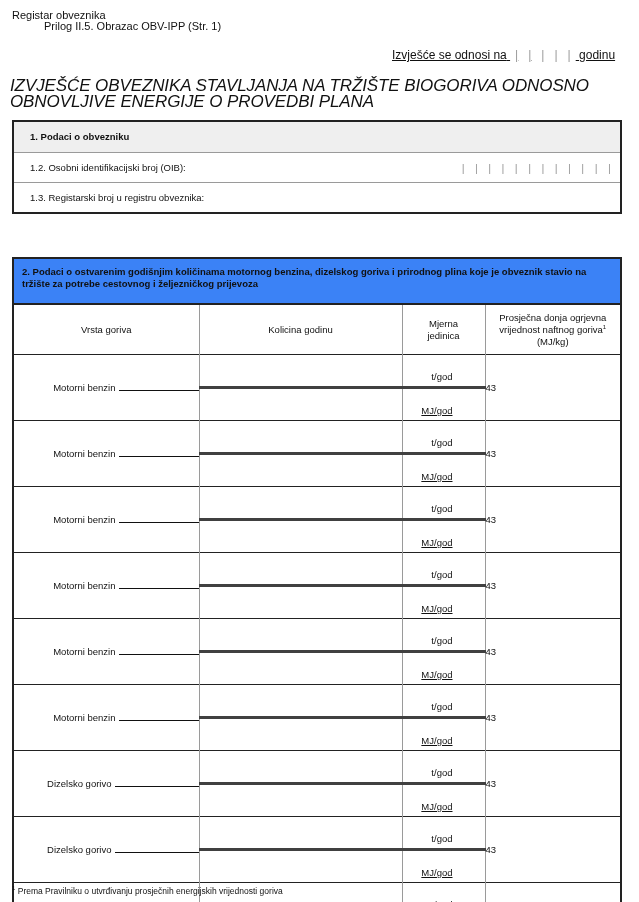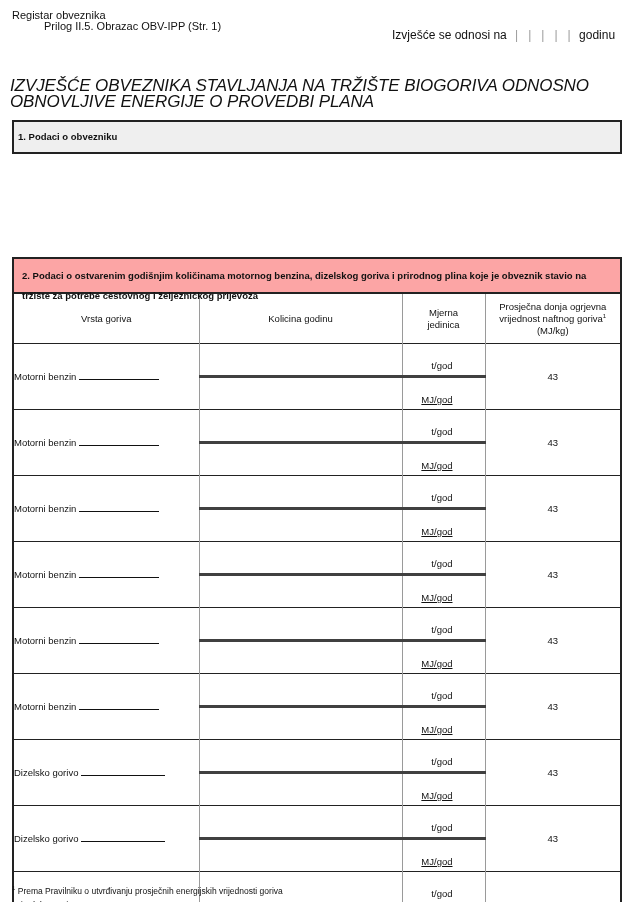--- a/index.html
+++ b/index.html
@@ -2,47 +2,47 @@
 <html><head>
 <meta charset="utf-8">
 <style>
   html, body { margin:0; padding:0; background:#ffffff; }
   body { width:639px; height:902px; position:relative; overflow:hidden;
          font-family:"Liberation Sans", sans-serif; color:#111; }
   .abs { position:absolute; }
   .small { font-size:11px; line-height:11px; }
   #hdr-reg { left:12px; top:10px; }
   #hdr-prilog { left:12px; top:21px;padding-left:32px; }
-  #year-line { left:392px; top:28px; font-size:12px; white-space:nowrap; }
+  #year-line { left:392px; top:48px; font-size:12px; white-space:nowrap;text-decoration:underline; }
   #year-line .tick { color:#9a9a9a; margin:0 5px; }
   #title { left:10px; top:78px; width:600px; font-size:17px; line-height:16px;
            letter-spacing:-0.1px;font-style:italic; }
 
   
   #sec1 { left:12px; top:120px; width:606px; border:2px solid #222; box-sizing:content-box; }
   #sec1 .row { height:30px; border-top:1px solid #9a9a9a; position:relative;
-               font-size:9.5px; line-height:30px; padding-left:4px; box-sizing:border-box; }
+               font-size:9.5px; line-height:30px; padding-left:16px; box-sizing:border-box; }
   #sec1 .row.head { background:#efefef; border-top:none; font-weight:bold; font-size:9.5px; height:30px; }
   #sec1 .row.first { border-top:2px solid #222; }
   #oib-boxes { position:absolute; right:4px; top:0; color:#9a9a9a; font-size:11px; letter-spacing:0; }
   #oib-boxes span { display:inline-block; width:13.3px; text-align:center; }
 
   
   #sec2 { left:12px; top:257px; width:606px; border:2px solid #222; }
-  #sec2-head { background:#fca5a5; font-weight:bold; font-size:9.5px; line-height:20px;
-               padding:7px 8px 2px 8px; height:24px; border-bottom:2px solid #222; }
+  #sec2-head { background:#3b82f6; font-weight:bold; font-size:9.5px; line-height:12px;
+               padding:7px 8px 13px 8px; height:24px; border-bottom:2px solid #222; }
   table { border-collapse:collapse; width:606px; table-layout:fixed; }
   td, th { padding:0; font-weight:normal; font-size:9.5px; }
   th { text-align:center; height:49px; line-height:12px; border-left:1px solid #9a9a9a; }
   th.c1 { border-left:none; }
   td { height:27px; }
-  td.fuel { border-right:1px solid #9a9a9a; text-align:left; }
+  td.fuel { border-right:1px solid #9a9a9a; padding-left:8px; text-align:right; }
   td.qty { border-right:1px solid #9a9a9a; }
   td.unit { border-right:1px solid #9a9a9a; text-align:right; padding-right:32px; vertical-align:bottom; padding-bottom:4px;margin-left:8px; }
-  td.val { text-align:center;margin-top:8px; }
+  td.val { text-align:left;margin-top:8px; }
   tr.grp-top td { border-top:1px solid #222; }
   tr.first-row td { border-top:1px solid #222; }
   tr.sub td.qty, tr.sub td.unit { border-top:3px solid #404040;text-decoration:underline; }
   .blank-line { display:inline-block; border-bottom:1px solid #111; height:1px; vertical-align:baseline; margin-left:3px; }
   sup { font-size:6px; vertical-align:super; line-height:0; }
 
   #footnote { left:12px; top:886px; font-size:8.5px; }
 </style>
 </head>
 <body>
@@ -53,20 +53,27 @@
 <div class="abs" id="year-line">
   <span>Izvješće se odnosi na</span>
   <span id="year-boxes"><span class="tick">|</span><span class="tick">|</span><span class="tick">|</span><span class="tick">|</span><span class="tick">|</span></span>
   <span>godinu</span>
 </div>
 
 <div class="abs" id="title">IZVJEŠĆE OBVEZNIKA STAVLJANJA NA TRŽIŠTE BIOGORIVA ODNOSNO OBNOVLJIVE ENERGIJE O PROVEDBI PLANA</div>
 
 <div class="abs" id="sec1">
   <div class="row head">1. Podaci o obvezniku</div>
+  <div class="row">
+    <span>1.2. Osobni identifikacijski broj (OIB):</span>
+    <span id="oib-boxes"><span>|</span><span>|</span><span>|</span><span>|</span><span>|</span><span>|</span><span>|</span><span>|</span><span>|</span><span>|</span><span>|</span><span>|</span></span>
+  </div>
+  <div class="row">
+    <span>1.3. Registarski broj u registru obveznika:</span>
+  </div>
 </div>
 
 <div class="abs" id="sec2">
   <div id="sec2-head">2. Podaci o ostvarenim godišnjim količinama motornog benzina, dizelskog goriva i prirodnog plina koje je obveznik stavio na tržište za potrebe cestovnog i željezničkog prijevoza</div>
   <table>
     <colgroup>
       <col style="width:185px">
         <col style="width:203px">
         <col style="width:83px">
         <col style="width:135px">

